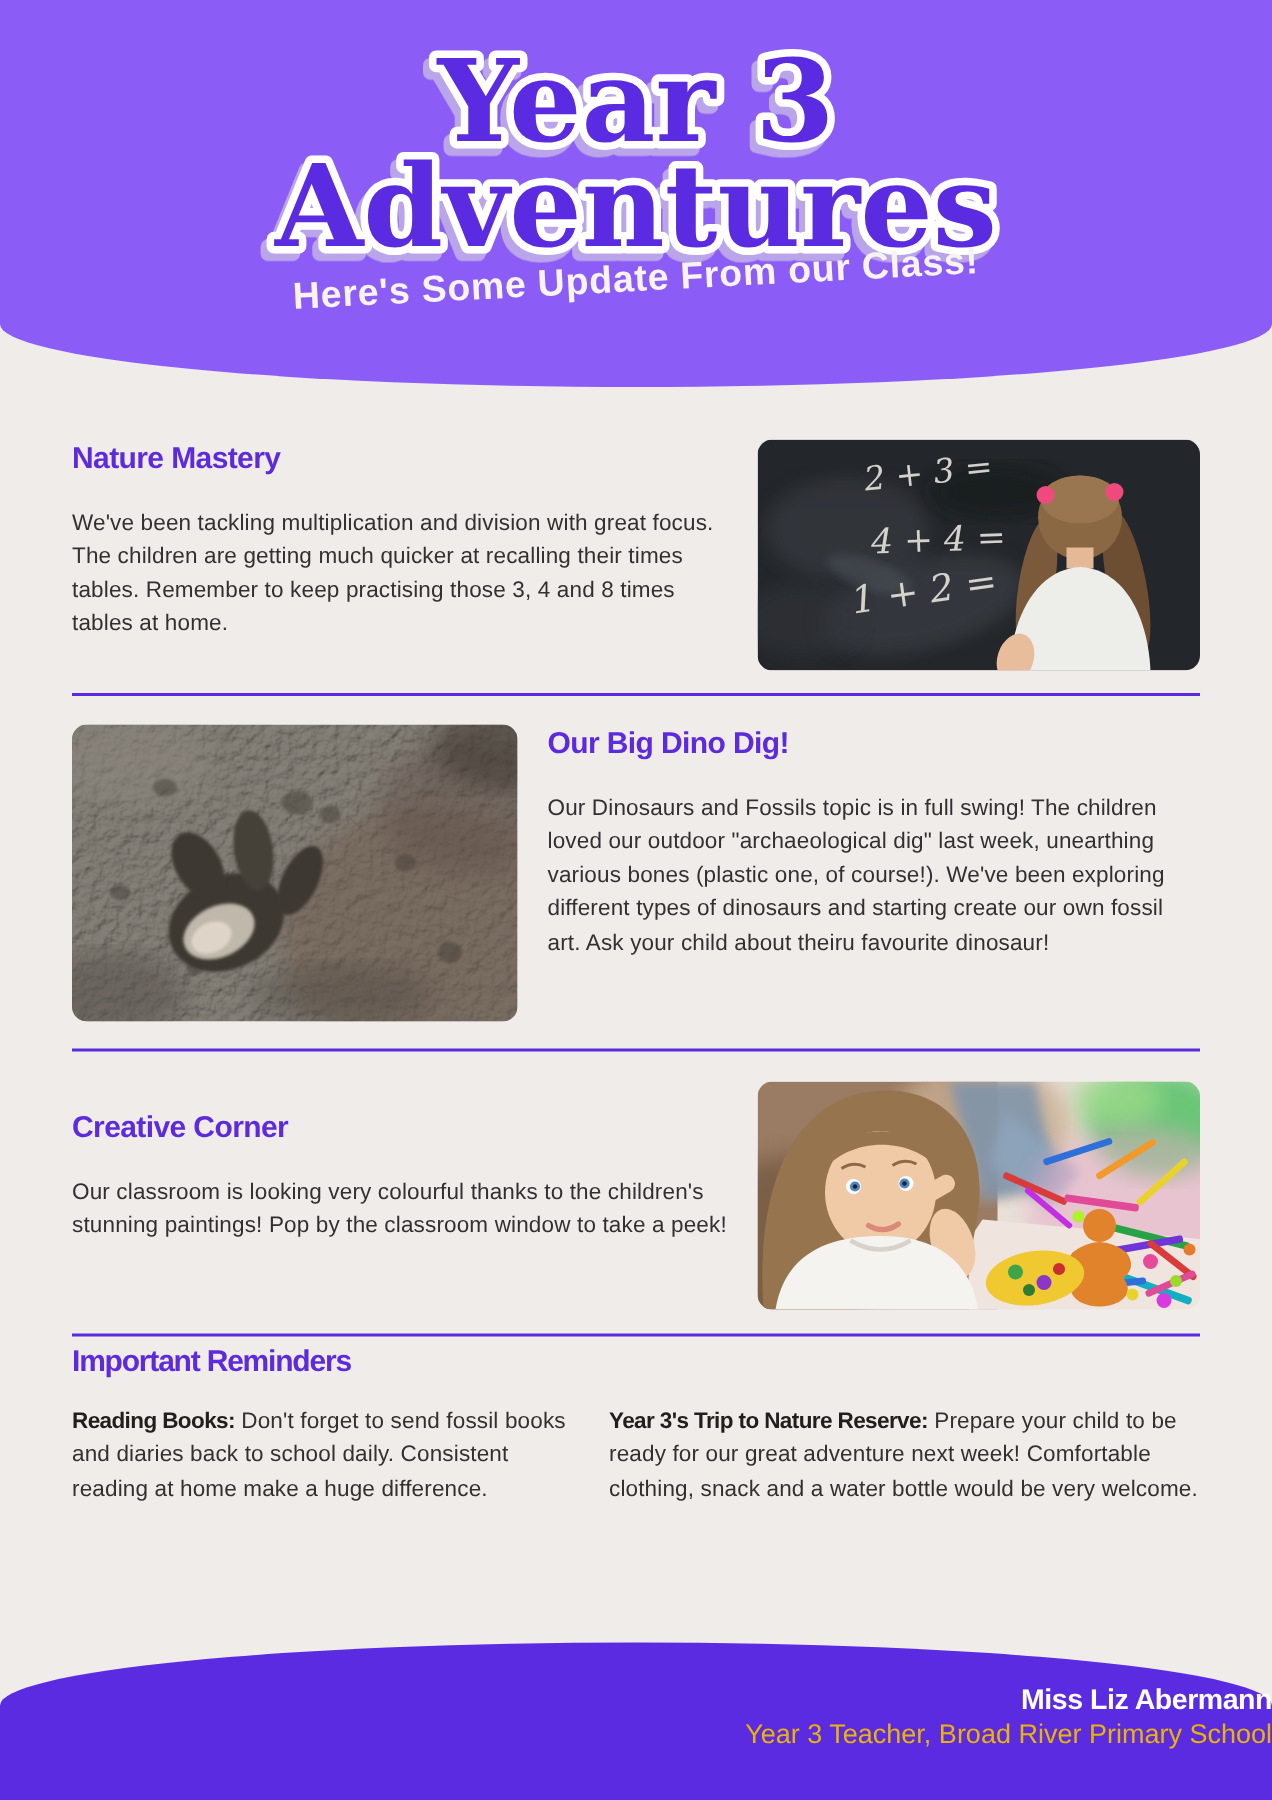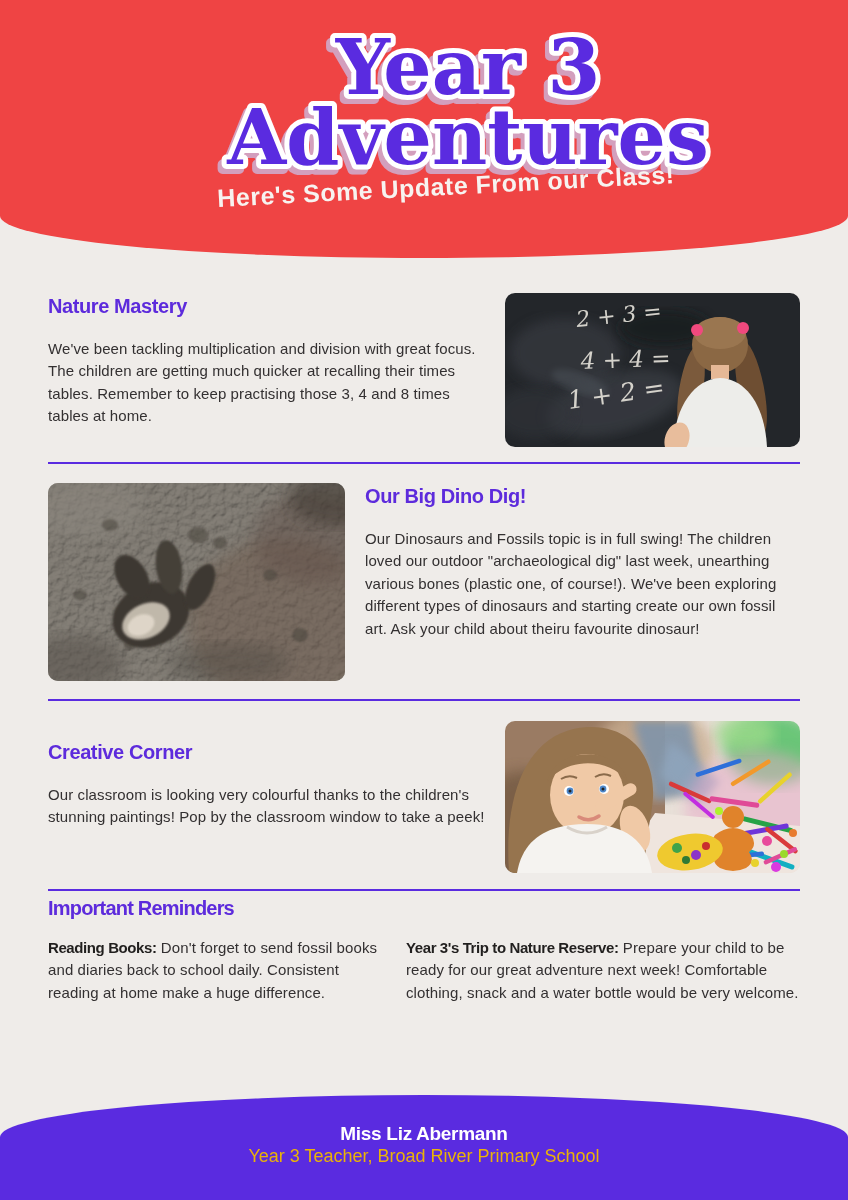--- a/index.html
+++ b/index.html
@@ -13,25 +13,24 @@
     background: #efece9;
     overflow: hidden;
     margin: 0 auto;
     color: #333031;
   }
 
   
   .hero {
     width: 848px;
     height: 258px;
-    background: #ef4444;
+    background: #8b5cf6;
     border-radius: 0 0 50% 50% / 0 0 42px 42px;
     text-align: center;
     padding-top: 18px;
-    padding-left: 44px;
   }
   .hero-title-svg {
     display: block;
     margin: 0 auto;
     filter: drop-shadow(-4px 5px 0 rgba(201,190,230,0.75));
   }
   .hero-subtitle {
     display: inline-block;
     margin-top: 2px;
     transform: rotate(-3deg);
@@ -94,21 +93,21 @@
   }
   .reminders-cols strong { font-weight: bold; letter-spacing: -0.4px; color: #211f1e; }
 
   
   .footer {
     position: absolute;
     left: 0; right: 0; bottom: 0;
     height: 105px;
     background: #5a2be0;
     border-radius: 50% 50% 0 0 / 42px 42px 0 0;
-    text-align: center;
+    text-align: right;
     padding-top: 28px;
   }
   .footer-name {
     color: #ffffff;
     font-weight: bold;
     font-size: 19px;
     line-height: 22px;
     letter-spacing: -0.3px;
   }
   .footer-role {

